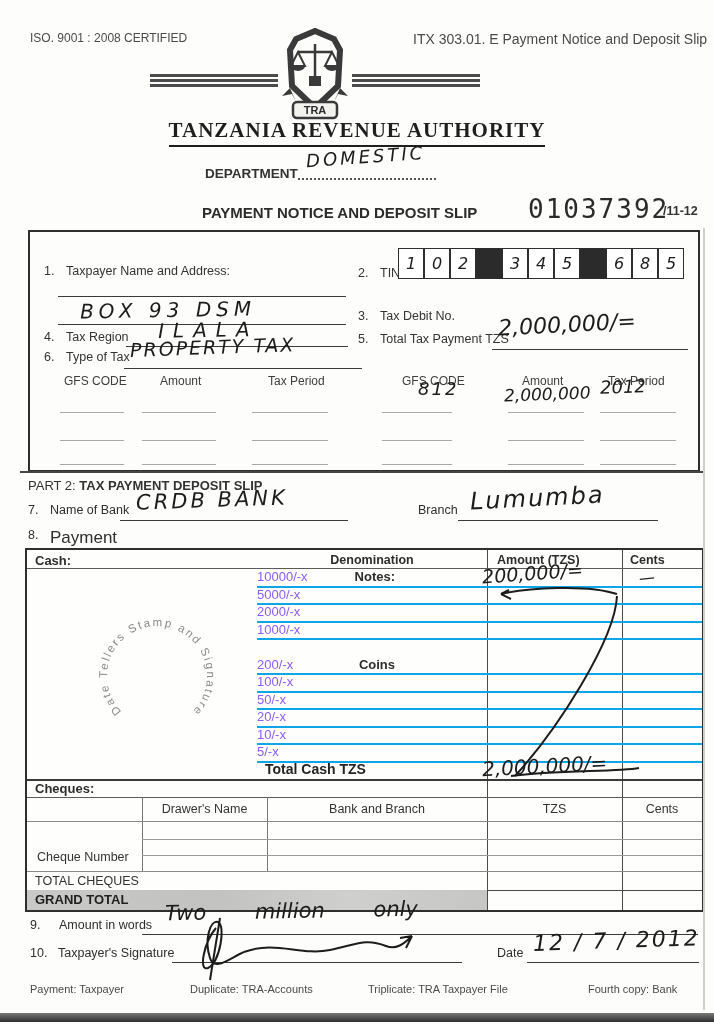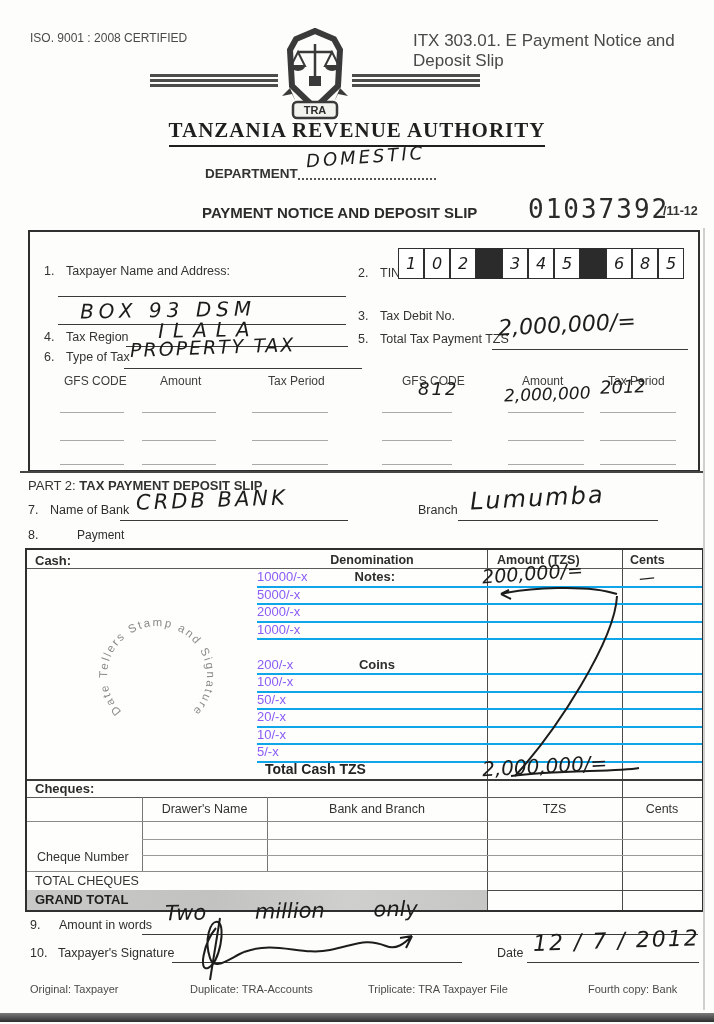--- a/index.html
+++ b/index.html
@@ -8,21 +8,21 @@
   .abs{position:absolute;}
   .b{font-weight:bold;}
   
   .hw{font-family:"DejaVu Sans",sans-serif;font-style:italic;color:#1c1c1c;white-space:nowrap;}
   
   .uline{border-top:1.5px solid #3a3a3a;height:0;}
   .gline{border-top:1px solid #a9a9a9;height:0;}
   .dotline{border-bottom:2px dotted #555;height:0;}
   
   .iso{top:31px;left:30px;font-size:12px;color:#4a4a4a;}
-  .formref{top:31px;left:413px;font-size:17px;color:#4a4a4a;}
+  .formref{top:31px;left:413px;font-size:14px;color:#4a4a4a;text-align:center;}
   .tlines span{display:block;height:2.5px;background:#4c4c4c;margin-bottom:2.5px;}
   .authority{top:118px;left:0;width:714px;text-align:center;}
   .authority span{display:inline-block;font-family:"Liberation Serif",serif;font-weight:bold;
     font-size:21px;letter-spacing:1px;color:#1f1f1f;border-bottom:2.5px solid #1f1f1f;padding-bottom:2px;}
   .dept-label{top:166px;left:205px;font-size:13.5px;font-weight:bold;color:#333;}
   .paytitle{top:204px;left:202px;font-size:15px;font-weight:bold;color:#2c2c2c;}
   .serial{top:194px;left:528px;font-family:"DejaVu Sans Mono",monospace;font-size:26px;
     letter-spacing:2px;color:#2b2b2b;}
   .serialyr{top:204px;left:663px;font-size:12.5px;font-weight:bold;color:#333;}
   
@@ -189,21 +189,21 @@
     <span>PART 2: </span><span class="b">TAX PAYMENT DEPOSIT SLIP</span>
   </div>
   <div class="abs" style="top:503px;left:28px;font-size:12.5px;">7.</div>
   <div class="abs" style="top:503px;left:50px;font-size:12.5px;">Name of Bank</div>
   <div class="abs hw" style="top:488px;left:136px;font-size:21px;letter-spacing:3px;transform:rotate(-2deg);">CRDB BANK</div>
   <div class="abs uline" style="top:520px;left:120px;width:228px;"></div>
   <div class="abs" style="top:503px;left:418px;font-size:12.5px;">Branch</div>
   <div class="abs hw" style="top:484px;left:470px;font-size:24px;letter-spacing:2px;transform:rotate(-3deg);">Lumumba</div>
   <div class="abs uline" style="top:520px;left:458px;width:200px;"></div>
   <div class="abs" style="top:528px;left:28px;font-size:12.5px;">8.</div>
-  <div class="abs" style="top:528px;left:50px;font-size:12px;margin-left:27px;">Payment</div>
+  <div class="abs" style="top:528px;left:50px;font-size:17px;">Payment</div>
 
   <div class="abs tbl">
 
     <div class="vline" style="left:460px;top:0;height:360px;"></div>
     <div class="vline" style="left:595px;top:0;height:360px;"></div>
 
     <div style="position:absolute;top:3px;left:8px;font-size:13px;font-weight:bold;color:#2d2d2d;">Cash:</div>
     <div style="position:absolute;top:3px;left:230px;width:230px;text-align:center;font-size:12.5px;font-weight:bold;color:#2d2d2d;">Denomination</div>
     <div style="position:absolute;top:3px;left:470px;font-size:12.5px;font-weight:bold;color:#2d2d2d;">Amount (TZS)</div>
     <div style="position:absolute;top:3px;left:603px;font-size:12.5px;font-weight:bold;color:#2d2d2d;">Cents</div>
@@ -299,20 +299,20 @@
   <svg class="abs" style="top:914px;left:180px;" width="280" height="70" viewBox="0 0 280 70">
     <path d="M36 14 C24 28 18 58 28 54 C40 48 46 12 38 8 C30 6 24 26 30 44 C34 58 50 44 64 38" fill="none" stroke="#1c1c1c" stroke-width="2"></path>
     <path d="M40 4 L30 66" fill="none" stroke="#1c1c1c" stroke-width="2"></path>
     <path d="M64 38 C96 26 120 42 150 36 C178 30 186 24 206 32 C216 36 224 30 232 22 L226 34 M232 22 L220 24" fill="none" stroke="#1c1c1c" stroke-width="2"></path>
   </svg>
 
   <div class="abs" style="top:946px;left:497px;font-size:12.5px;">Date</div>
   <div class="abs hw" style="top:928px;left:533px;font-size:22px;letter-spacing:2px;transform:rotate(-2deg);">12 / 7 / 2012</div>
   <div class="abs uline" style="top:962px;left:527px;width:172px;"></div>
 
-  <div class="abs footer-copy" style="top:983px;left:30px;">Original: Taxpayer</div>
+  <div class="abs footer-copy" style="top:983px;left:30px;">Payment: Taxpayer</div>
   <div class="abs footer-copy" style="top:983px;left:190px;">Duplicate: TRA-Accounts</div>
   <div class="abs footer-copy" style="top:983px;left:368px;">Triplicate: TRA Taxpayer File</div>
   <div class="abs footer-copy" style="top:983px;left:588px;">Fourth copy: Bank</div>
 
   <div class="abs edge"></div>
   <div class="abs bottom-bar"></div>
 </div>
 
 </body></html>

